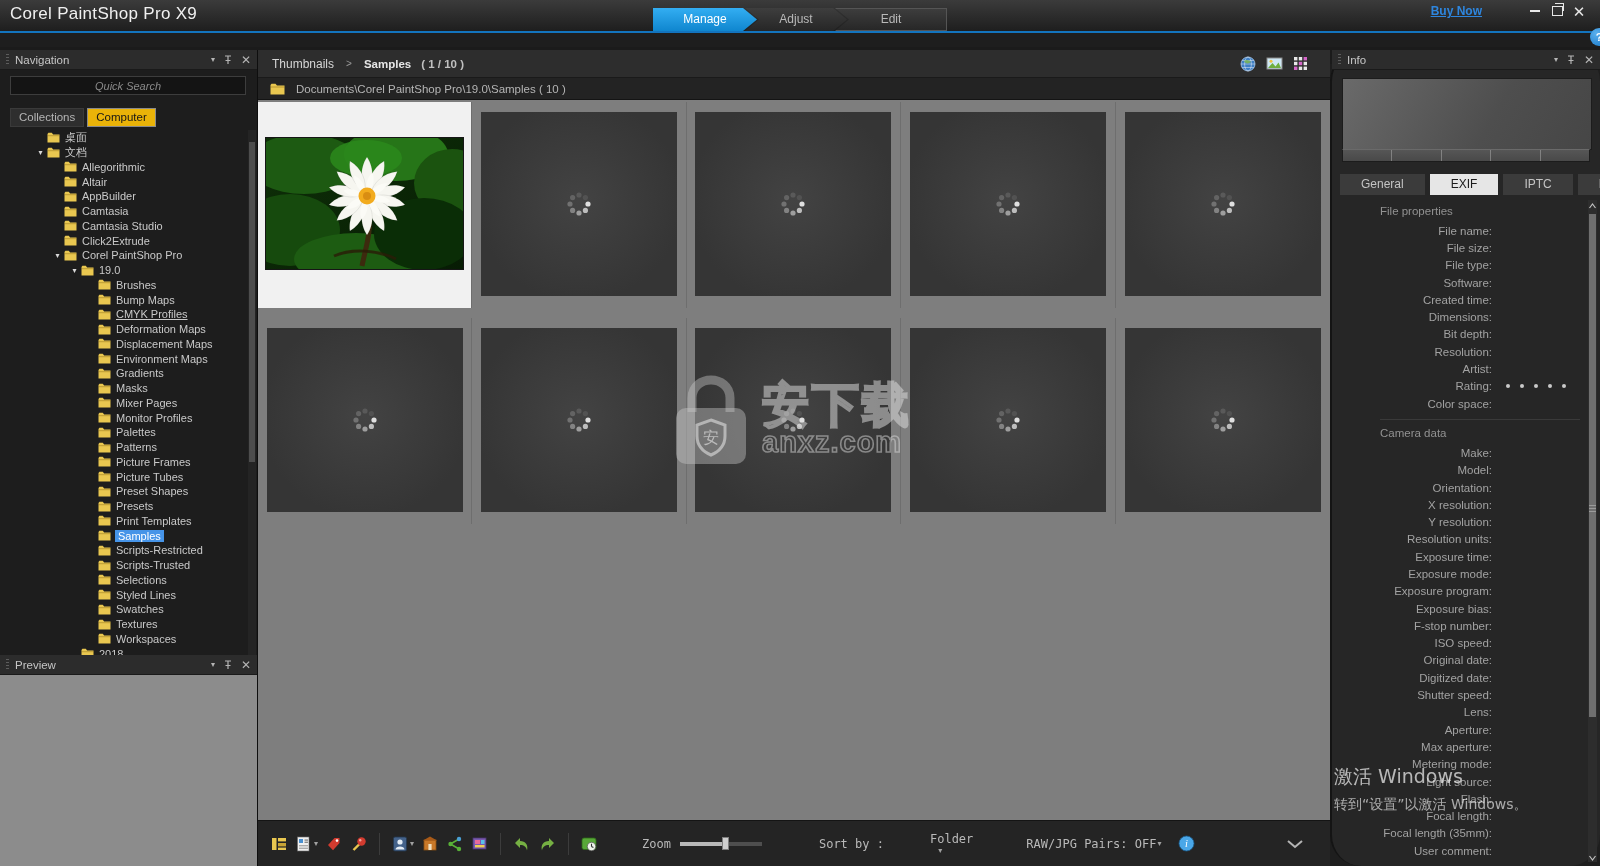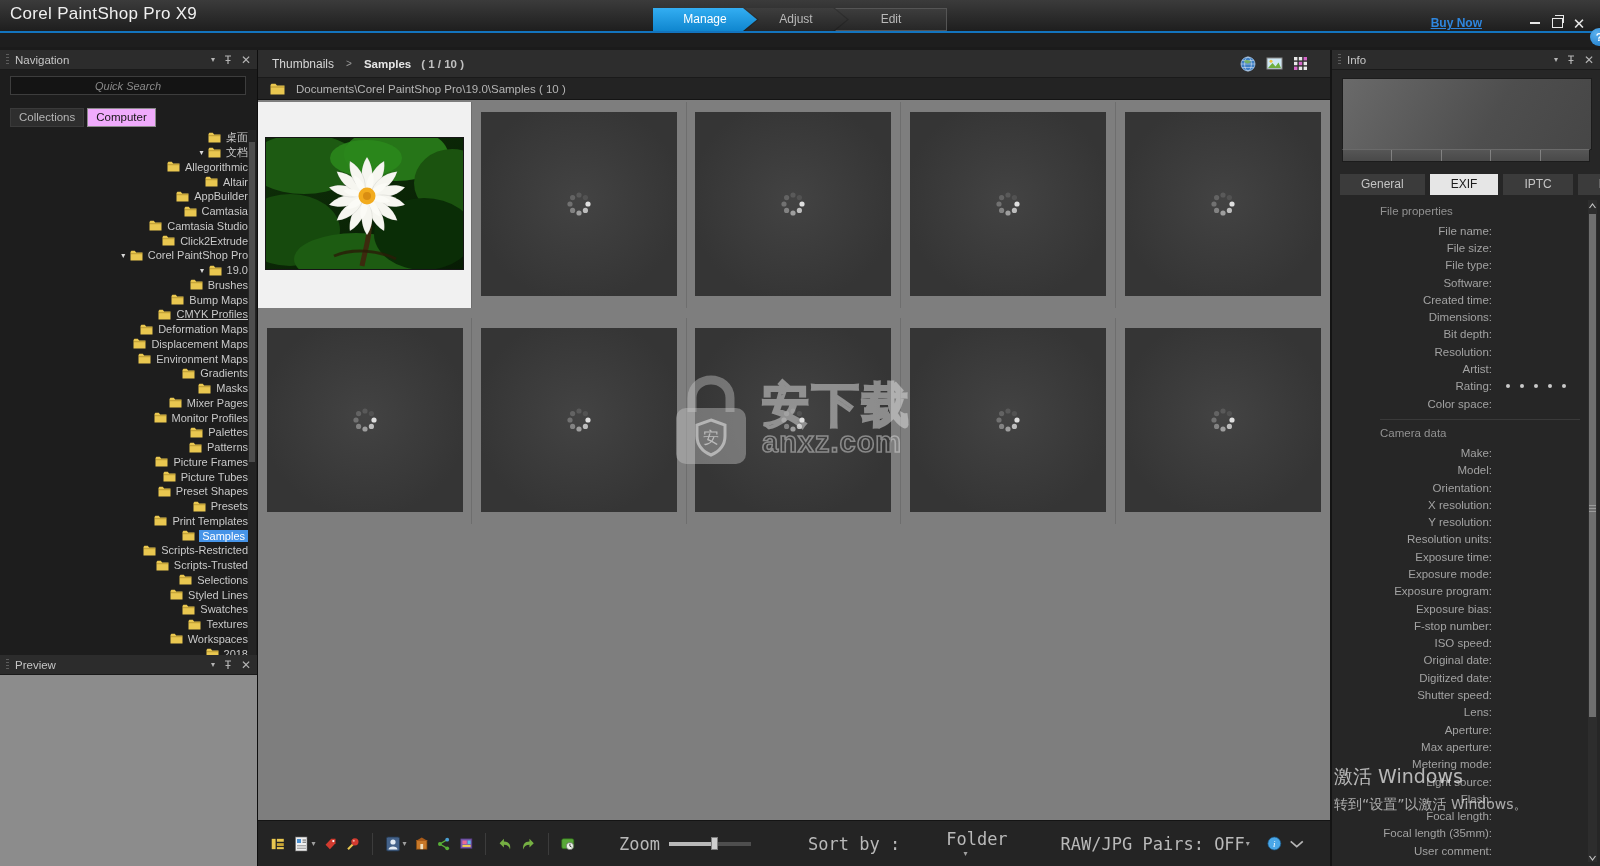--- a/index.html
+++ b/index.html
@@ -12,21 +12,21 @@
   .app-title{position:absolute;left:10px;top:4px;font-size:17px;color:#f0f0f0;letter-spacing:.3px;}
   .ws-tabs{position:absolute;left:653px;top:8px;height:23px;display:flex;}
   .ws-tab{height:23px;line-height:23px;text-align:center;font-size:12px;color:#b9b9b9;
           background:linear-gradient(#3e3e3e,#262626);}
   .ws-tab.manage{width:104px;background:linear-gradient(#33aef2,#0f86cf);color:#fff;
           clip-path:polygon(0 0,calc(100% - 14px) 0,100% 50%,calc(100% - 14px) 100%,0 100%);z-index:3;}
   .ws-tab.adjust{width:102px;margin-left:-12px;z-index:2;
           clip-path:polygon(0 0,calc(100% - 14px) 0,100% 50%,calc(100% - 14px) 100%,0 100%,14px 50%);}
   .ws-tab.edit{width:112px;margin-left:-12px;z-index:1;box-shadow:inset 0 0 0 1px #555;
           clip-path:polygon(0 0,100% 0,100% 100%,0 100%,14px 50%);}
-  .title-right{position:absolute;right:10px;top:3px;display:flex;align-items:center;margin-top:12px;}
+  .title-right{position:absolute;right:10px;top:3px;display:flex;align-items:center;}
   .buy-now{color:#2e86de;font-weight:bold;font-size:12px;text-decoration:underline;margin-right:42px;cursor:pointer;}
   .win-btn{width:22px;height:16px;display:inline-flex;align-items:center;justify-content:center;color:#e8e8e8;}
   .min-glyph{display:block;width:10px;height:2px;background:#e8e8e8;}
   .restore-glyph{display:block;width:9px;height:8px;border:1.5px solid #e8e8e8;position:relative;}
   .restore-glyph::before{content:"";position:absolute;left:2px;top:-4px;width:8px;height:7px;border:1.5px solid #e8e8e8;border-bottom:none;border-left:none;}
   .close-glyph{font-size:15px;line-height:1;}
   .bluebar{position:absolute;left:0;top:31px;width:1600px;height:2px;background:#1374be;}
 
   
   .menubar{position:absolute;left:0;top:47px;width:1600px;height:17px;background:#1b1b1b;
@@ -48,23 +48,23 @@
 
   
   .left-panel{position:absolute;left:0;top:50px;width:258px;bottom:0;background:#1d1d1d;
            border-right:1px solid #0e0e0e;box-sizing:border-box;}
   .quick-search{position:absolute;left:10px;top:26px;width:236px;height:19px;background:#141414;
            border:1px solid #3d3d3d;color:#9a9a9a;font-style:italic;font-size:11px;text-align:center;
            box-sizing:border-box;font-family:"Liberation Sans",sans-serif;outline:none;}
   .quick-search::placeholder{color:#8a8a8a;font-style:italic;}
   .nav-tabs{position:absolute;left:10px;top:58px;display:flex;gap:3px;}
   .nav-tab{padding:2px 8px 3px;font-size:11.5px;background:#2e2e2e;color:#b5b5b5;border:1px solid #3a3a3a;}
-  .nav-tab.active{background:#f0abfc;color:#161616;border-color:#8a8a8a;}
+  .nav-tab.active{background:#eab308;color:#161616;border-color:#8a8a8a;}
   .tree{position:absolute;left:0;top:80px;width:248px;height:525px;overflow:hidden;font-size:11px;color:#c9c9c9;}
-  .tree-row{height:14.75px;display:flex;align-items:center;white-space:nowrap;justify-content:flex-end;}
+  .tree-row{height:14.75px;display:flex;align-items:center;white-space:nowrap;}
   .twisty{width:13px;text-align:center;font-size:8px;color:#d8d8d8;flex:none;}
   .fi{flex:none;}
   .tlabel{margin-left:5px;}
   .tsel .tlabel{background:#4694e8;color:#fff;padding:0 3px;margin-left:4px;}
   .tree-scroll{position:absolute;right:1px;top:80px;width:8px;height:525px;background:#242424;}
   .tree-thumb{position:absolute;left:1px;top:12px;width:6px;height:320px;background:#4d4d4d;}
   .preview-header{position:absolute;left:0;top:605px;width:257px;}
   .preview-body{position:absolute;left:0;top:625px;width:257px;bottom:0;background:#8c8c8c;}
 
   
@@ -96,33 +96,33 @@
            -webkit-text-stroke:2.2px rgba(225,225,225,0.5);font-family:"DejaVu Sans",sans-serif;}
   .wm-site{font-size:29px;font-weight:bold;color:transparent;margin-top:-2px;letter-spacing:1px;
            -webkit-text-stroke:1.6px rgba(215,215,215,0.5);}
 
   
   .toolbar{position:absolute;left:0;bottom:0;width:100%;height:46px;background:#242424;
            border-top:1px solid #141414;display:flex;align-items:center;gap:7px;
            padding:0 12px;box-sizing:border-box;}
   .tb-div{width:1px;height:22px;background:#3c3c3c;margin:0 4px;flex:none;}
   .tb-caret{color:#a0a0a0;font-size:8px;margin-left:1px;}
-  .tb-label{font-family:"DejaVu Sans Mono",monospace;font-size:17px;color:#b9b9b9;white-space:pre;margin-left:24px;}
+  .tb-label{font-family:"DejaVu Sans Mono",monospace;font-size:12px;color:#b9b9b9;white-space:pre;margin-left:24px;}
   .zoom-ctl{display:flex;align-items:center;gap:9px;margin-left:12px;}
   .slider{display:flex;align-items:center;width:82px;}
   .track-filled{height:4px;width:42px;background:#b8b8b8;}
   .sl-thumb{width:7px;height:13px;background:#cfcfcf;border:1px solid #7e7e7e;box-sizing:border-box;}
   .track-rest{flex:1;height:4px;background:#4e4e4e;}
   .sort-ctl{display:flex;align-items:center;gap:8px;margin-left:26px;}
   .raw-ctl{display:flex;align-items:center;margin-left:22px;}
   .tb-chevron{margin-left:auto;margin-right:14px;}
 
   
   .info-panel{position:absolute;left:1330px;top:50px;right:0;bottom:0;background:#262626;
-           border-left:2px solid #141414;box-sizing:border-box;}
+           border-left:2px solid #141414;box-sizing:border-box;border-radius:31px;}
   .histogram{position:absolute;left:10px;top:28px;width:248px;height:70px;
            background:linear-gradient(120deg,#6a6a6a,#4e4e4e 60%,#464646);border:1px solid #1c1c1c;}
   .ruler{position:absolute;left:10px;top:99px;width:248px;height:13px;display:flex;
            background:linear-gradient(#565656,#494949);border:1px solid #1c1c1c;border-top:1px solid #6a6a6a;box-sizing:border-box;}
   .ruler i{flex:1;border-right:1px solid rgba(255,255,255,.28);}
   .ruler i:last-child{border-right:none;}
   .info-tabs{position:absolute;left:8px;top:124px;display:flex;gap:5px;}
   .info-tab{padding:3px 21px 4px;background:#3b3b3b;color:#c4c4c4;font-size:12px;}
   .info-tab.active{background:#e6e6e6;color:#1c1c1c;}
   .info-fields{position:absolute;left:8px;top:152px;right:20px;bottom:0;overflow:hidden;

